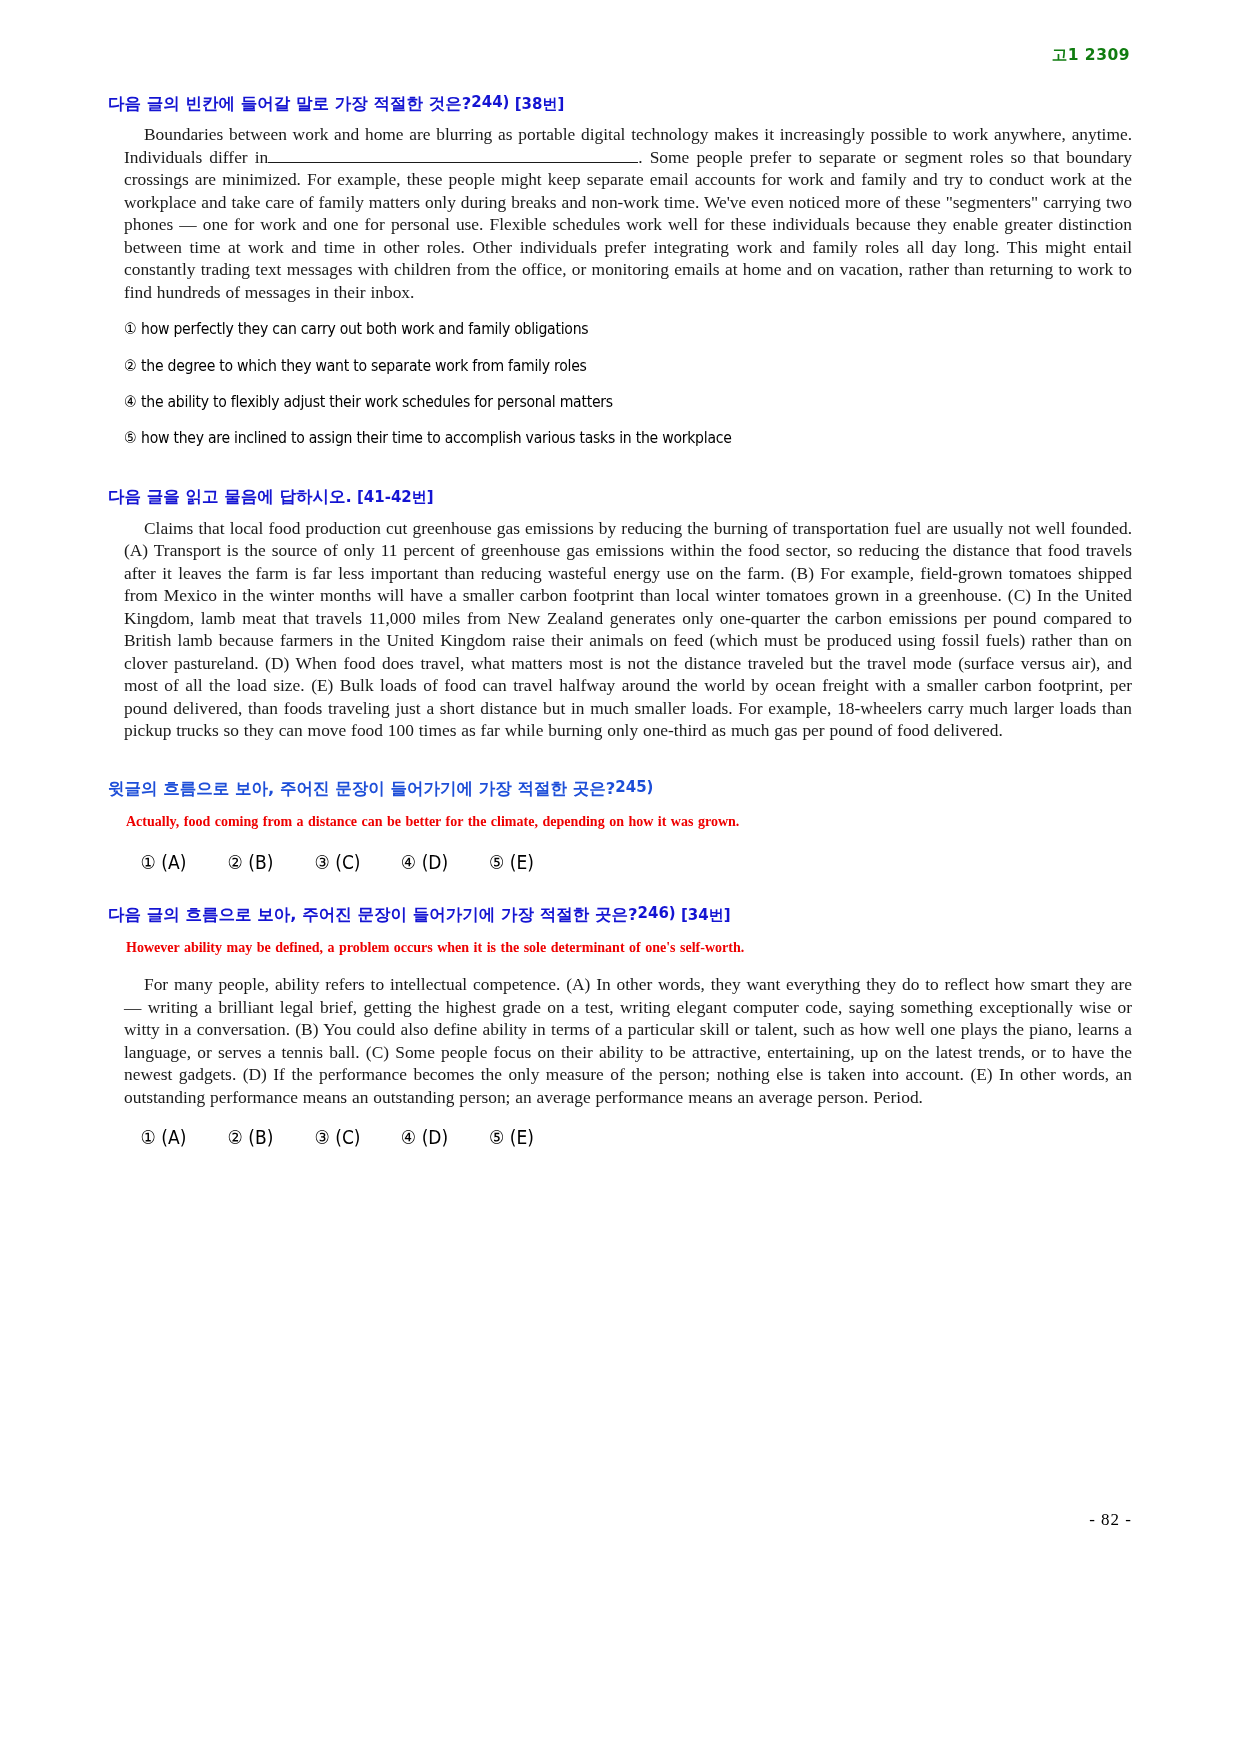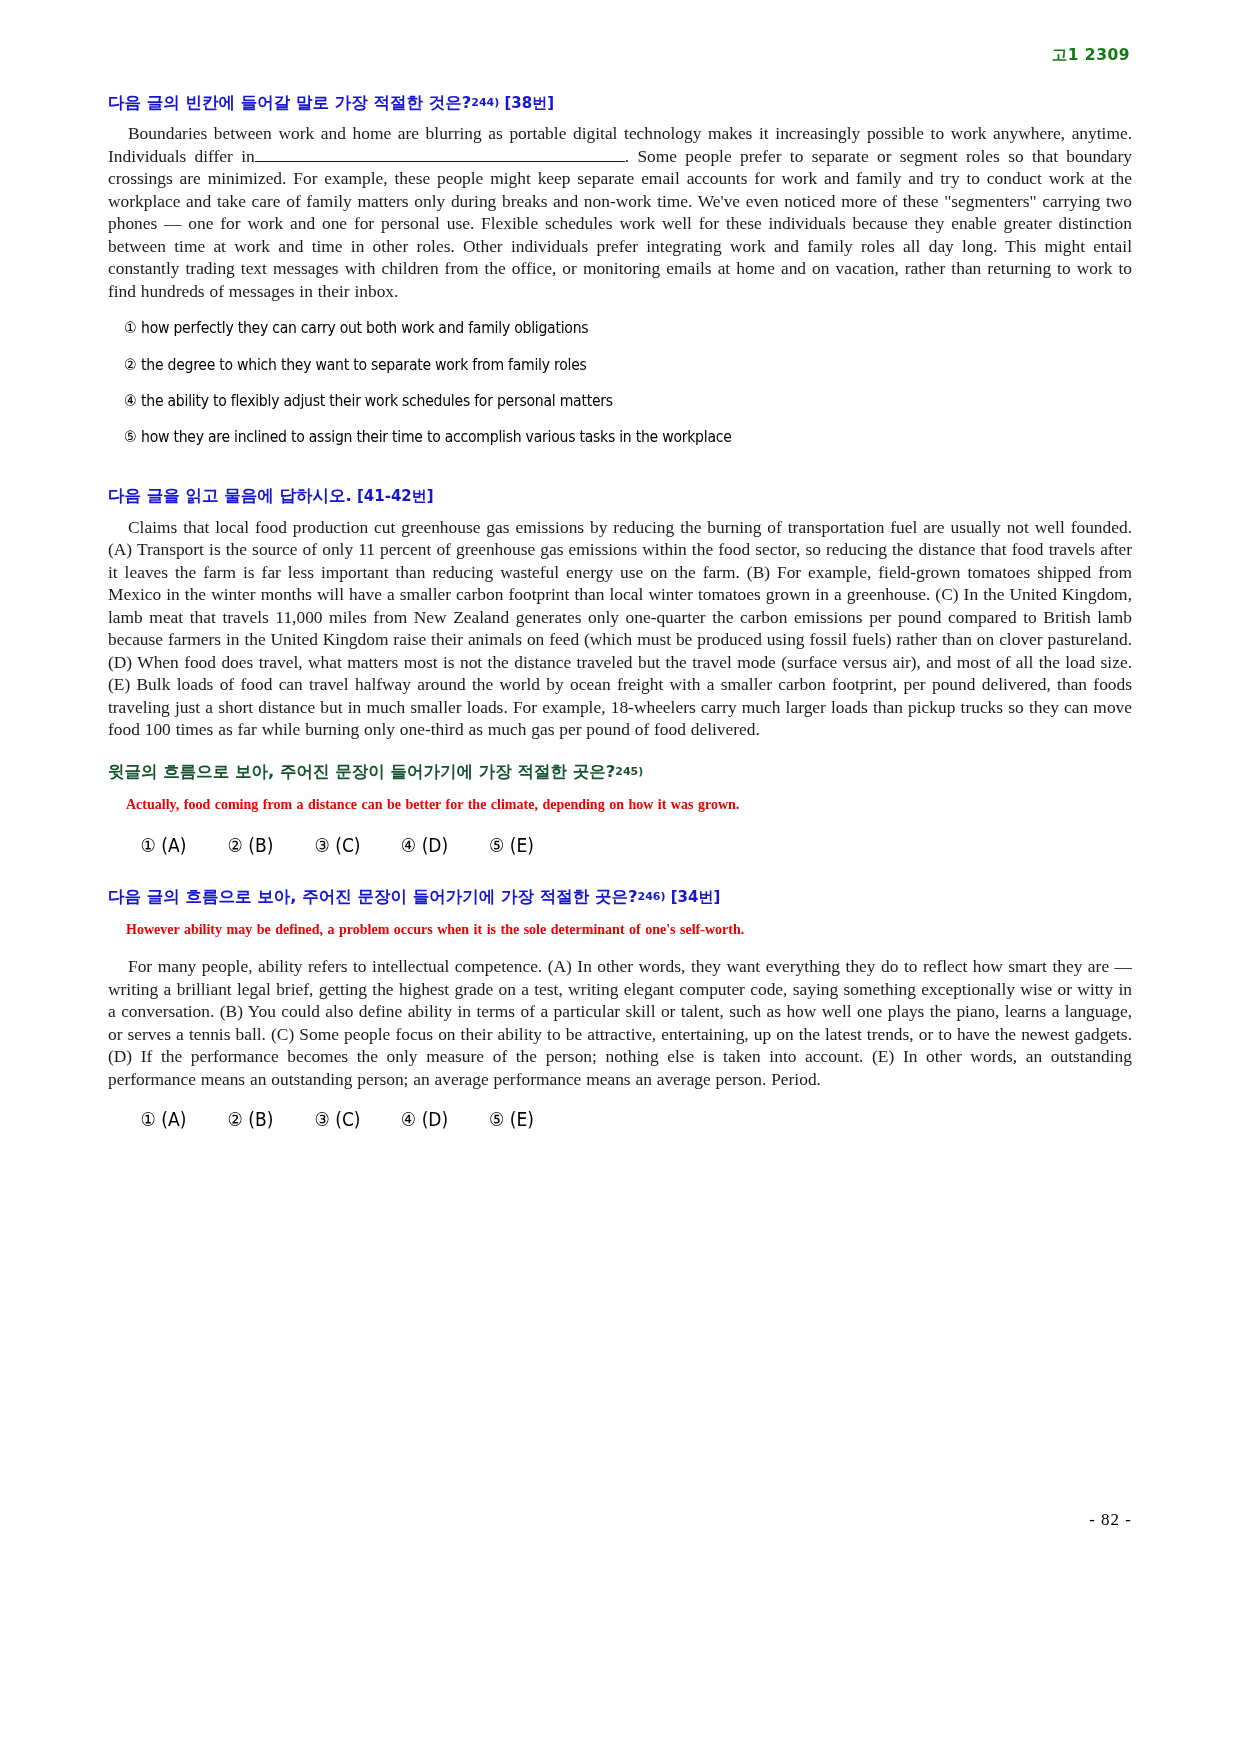--- a/index.html
+++ b/index.html
@@ -38,39 +38,39 @@
 
   
   .q-heading {
     font-family: "DejaVu Sans", sans-serif;
     font-weight: bold;
     font-size: 16.5px;
     color: #1414d2;
     margin: 0 0 8px 0;
     line-height: 1.35;
   }
-  .q-heading.black { color: #14532d; }
+  .q-heading.black { color: #1d4ed8; margin-top: 15px; }
   .q-heading .qnum {
-    font-size: 11px;
+    font-size: 15px;
     vertical-align: 2px;
     text-align: right;
   }
   .q-heading .bracket {
     font-size: 15px;
   }
 
   
   .passage {
     font-family: "Liberation Serif", serif;
     font-size: 17.4px;
     line-height: 22.5px;
     text-align: justify;
     text-align-last: left;
     text-justify: inter-word;
-    margin: 0 0 6px 0;
+    margin: 0 0 6px 16px;
     text-indent: 20px;
     color: #1a1a1a;
     word-spacing: 0.5px;
   }
   .passage .blank {
     display: inline-block;
     border-bottom: 1px solid #1a1a1a;
     width: 370px;
     height: 14px;
     vertical-align: baseline;

